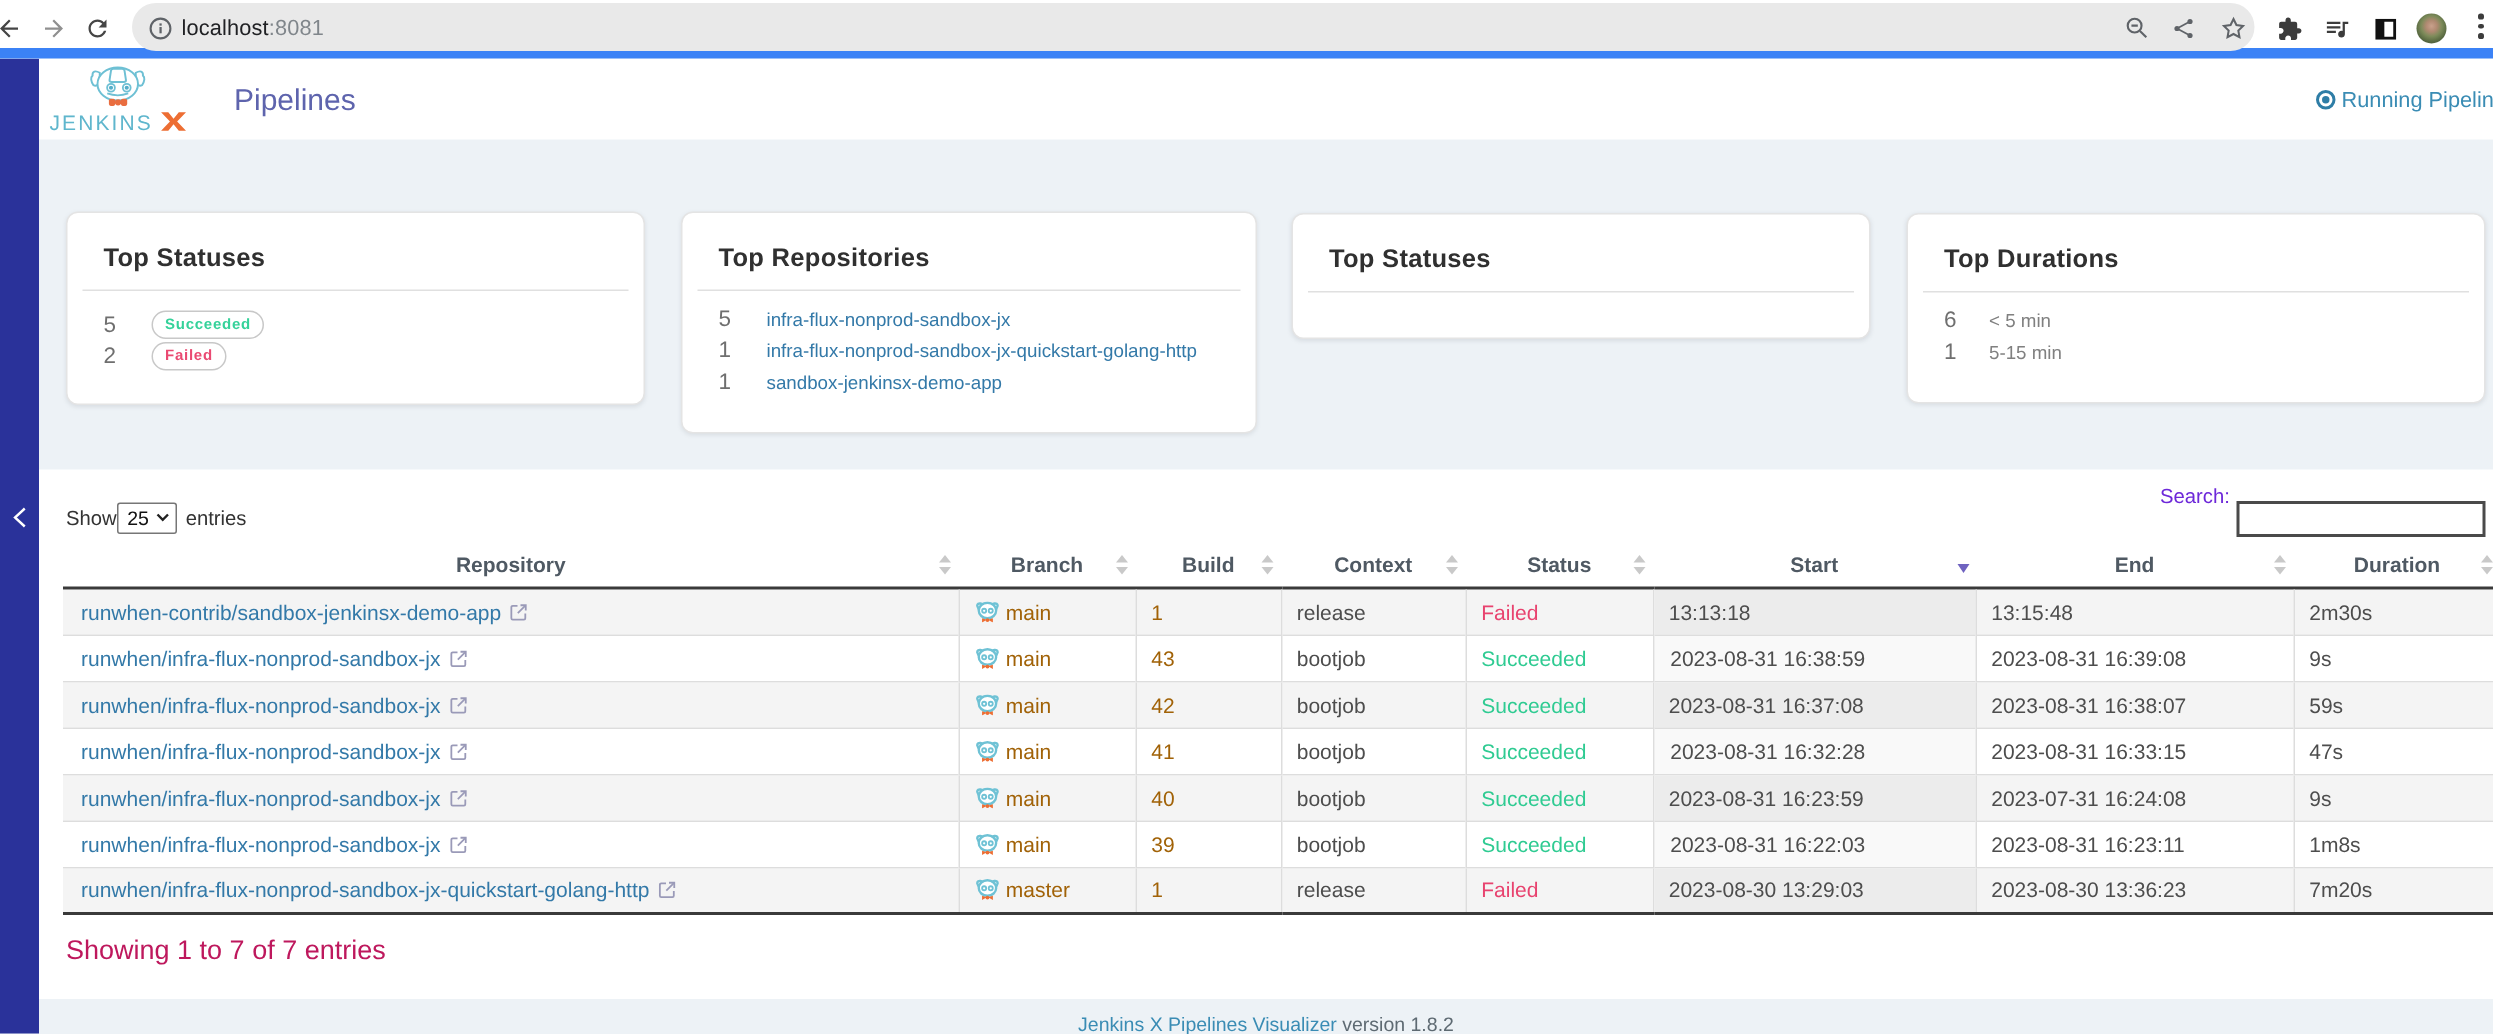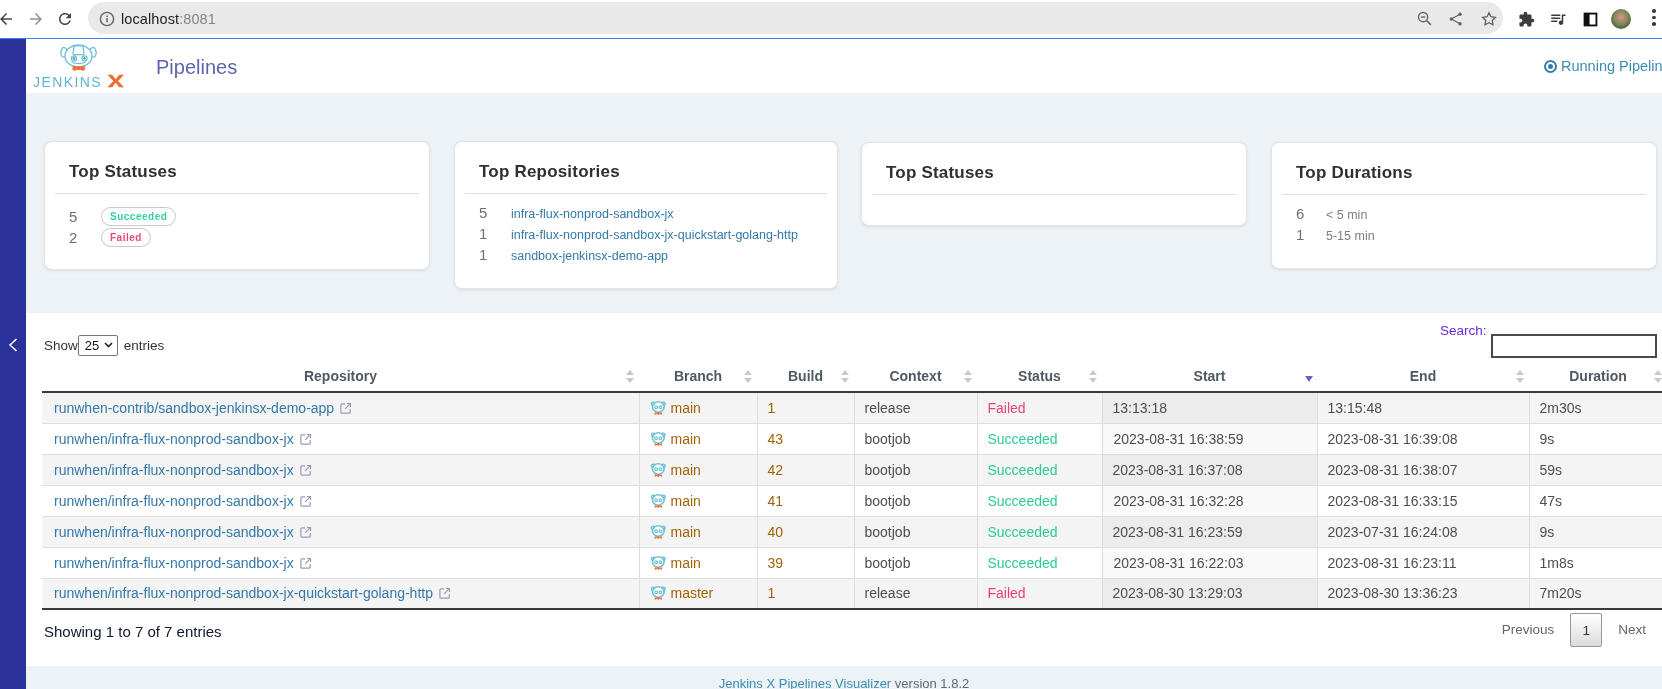--- a/index.html
+++ b/index.html
@@ -1,19 +1,19 @@
 <!DOCTYPE html>
 <html><head>
 <meta charset="utf-8">
 <style>
   * { margin:0; padding:0; box-sizing:border-box; }
   html,body { width:1662px; height:689px; overflow:hidden; font-family:"Liberation Sans", sans-serif; background:#edf2f6; }
 
   
-  #chrome { position:absolute; left:0; top:0; width:1662px; height:39px; background:#ffffff; border-bottom:1px solid #3b82f6; z-index:50; }
+  #chrome { position:absolute; left:0; top:0; width:1662px; height:39px; background:#ffffff; border-bottom:7px solid #3b82f6; z-index:50; }
   .cicon { position:absolute; top:0; }
   #omnibox { position:absolute; left:88px; top:2px; width:1415px; height:32px; background:#e9e9e9; border-radius:16px; }
   #urltext { position:absolute; left:121px; top:11px; font-size:14.5px; color:#202124; letter-spacing:0.1px; }
   #urltext .dim { color:#80868b; }
 
   
   #appheader { position:absolute; left:0; top:39px; width:1662px; height:54px; background:#ffffff; }
   #pagetitle { position:absolute; left:156px; top:16.5px; font-size:20px; color:#5e64ad; }
   #runningp { position:absolute; left:1544px; top:19px; white-space:nowrap; color:#3a8cb4; font-size:14.5px; }
 
@@ -52,21 +52,21 @@
   .sort:after { content:""; position:absolute; left:0; bottom:1px; border-left:4px solid transparent; border-right:4px solid transparent; border-top:5px solid #c9c9c9; }
   .sortd { position:absolute; right:4px; top:15px; width:8px; height:7px; }
   .sortd:after { content:""; position:absolute; left:0; top:0; border-left:4px solid transparent; border-right:4px solid transparent; border-top:6.5px solid #6f63c0; }
   td.ctx, td.dur { color:#3a3a3a; }
   a.rlink { color:#3379a8; text-decoration:none; }
   a.bll { color:#a16207; text-decoration:none; }
   .green2 { color:#2fcb92; }
   .pink2 { color:#e8436f; }
   .xlink { display:inline-block; margin-left:6px; position:relative; top:1px; }
 
-  #showing { position:absolute; left:18px; top:310px; font-size:15px; color:#0f172a; }
+  #showing { position:absolute; left:18px; top:310px; font-size:18px; color:#be185d; }
   #pagin { position:absolute; right:16px; top:300px; font-size:13.5px; color:#666; }
   #pagin .btn1 { display:inline-block; width:32px; height:34px; border:1px solid #979797; border-radius:2px; background:linear-gradient(to bottom,#ffffff 0%,#dcdcdc 100%); color:#333; text-align:center; line-height:34px; margin:0 16px; vertical-align:middle; }
 
   #footer { position:absolute; left:26px; top:666px; width:1636px; height:23px; background:#edf2f6; text-align:center; }
   
 </style>
 </head>
 <body>
 
 <div id="chrome">
@@ -392,16 +392,15 @@
         <td class="ctx">release</td>
         <td><span class="pink2">Failed</span></td>
         <td class="s1">2023-08-30 13:29:03</td>
         <td>2023-08-30 13:36:23</td>
         <td>7m20s</td>
       </tr>
     </tbody>
   </table>
 
   <div id="showing">Showing 1 to 7 of 7 entries</div>
-  <div id="pagin">Previous<span class="btn1">1</span>Next</div>
 </div>
 
 <div id="footer"><span style="position:relative;top:8px;font-size:13px;"><a style="color:#3a8cb4;text-decoration:none;">Jenkins X Pipelines Visualizer</a> <span style="color:#5e6a72;">version 1.8.2</span></span></div>
 
 </body></html>

